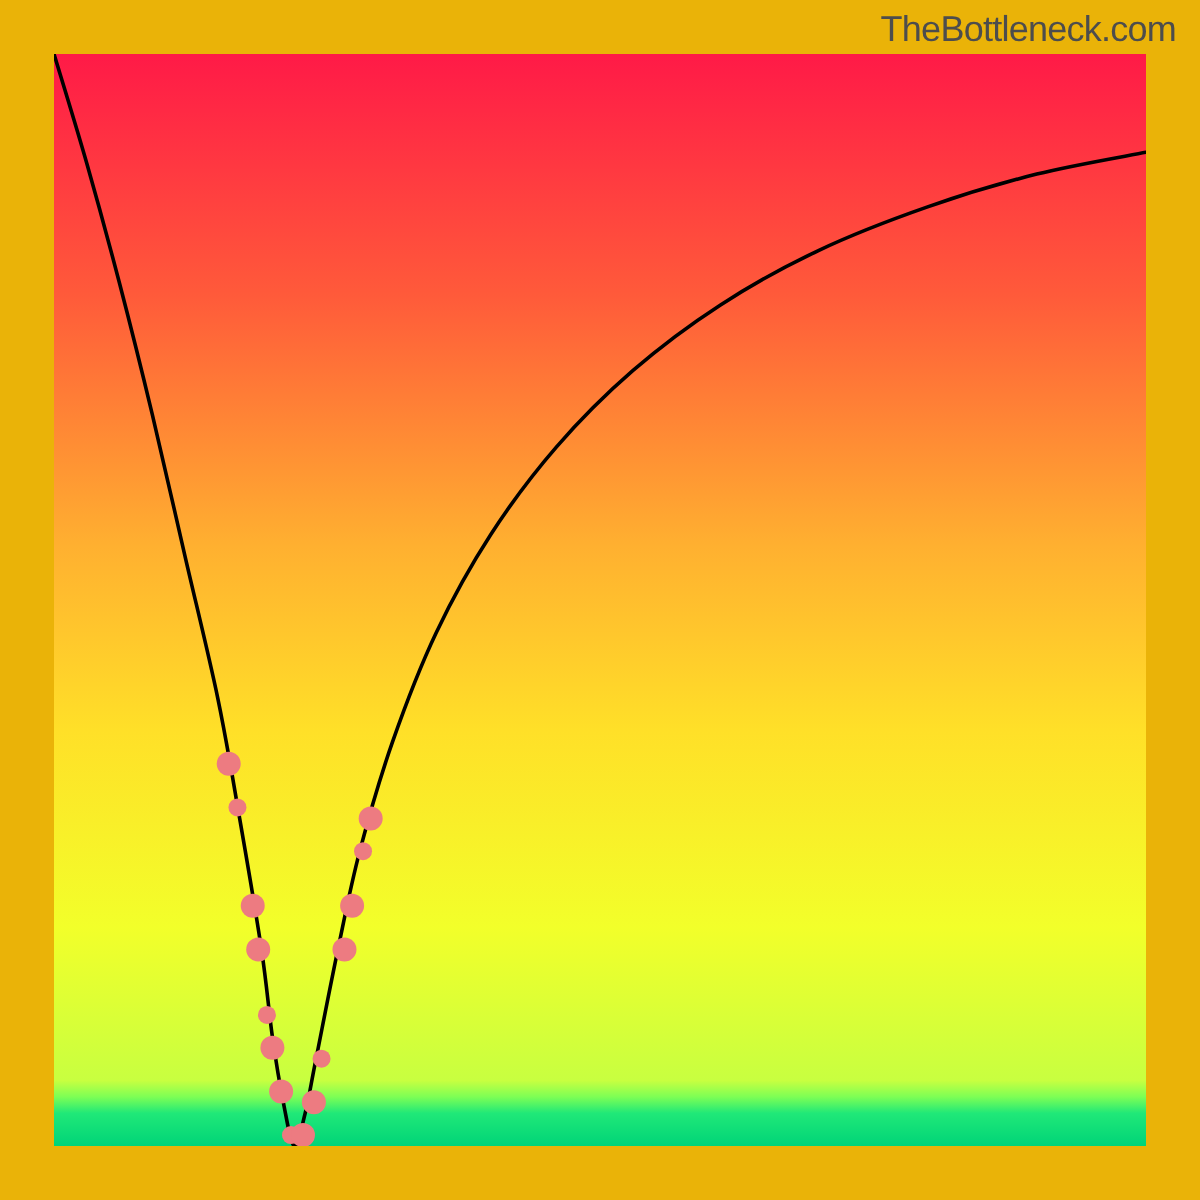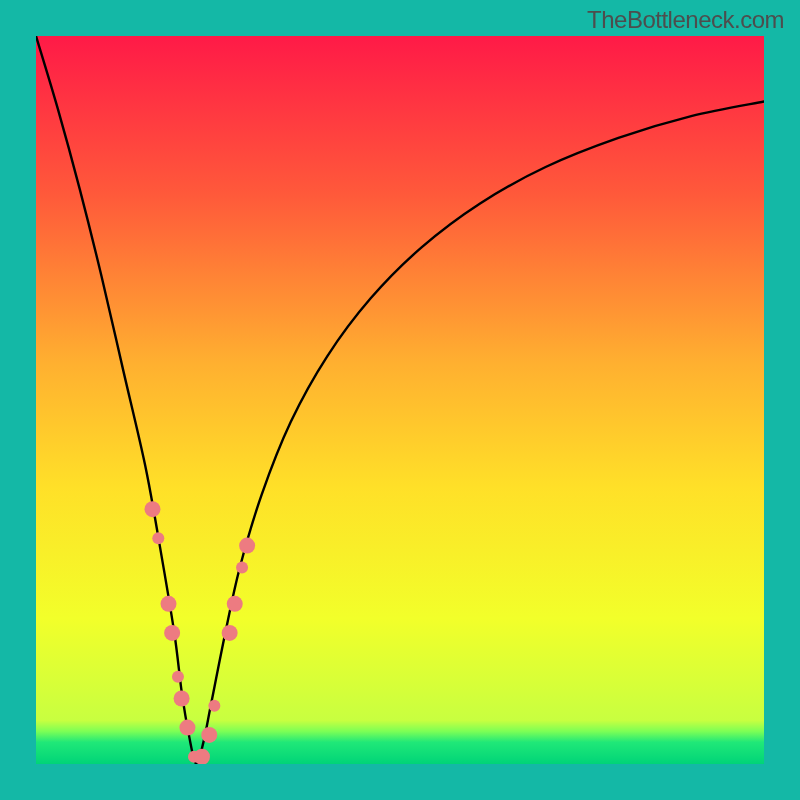--- a/index.html
+++ b/index.html
@@ -9,21 +9,21 @@
     height: 800px;
     background: #000;
     overflow: hidden;
   }
   .frame {
     position: absolute;
     left: 0;
     top: 0;
     width: 800px;
     height: 800px;
-    background: #14b8a6;
+    background: #eab308;
   }
   .plot {
     position: absolute;
     left: 36px;
     top: 36px;
     width: 728px;
     height: 728px;
   }
   .watermark {
     position: absolute;

